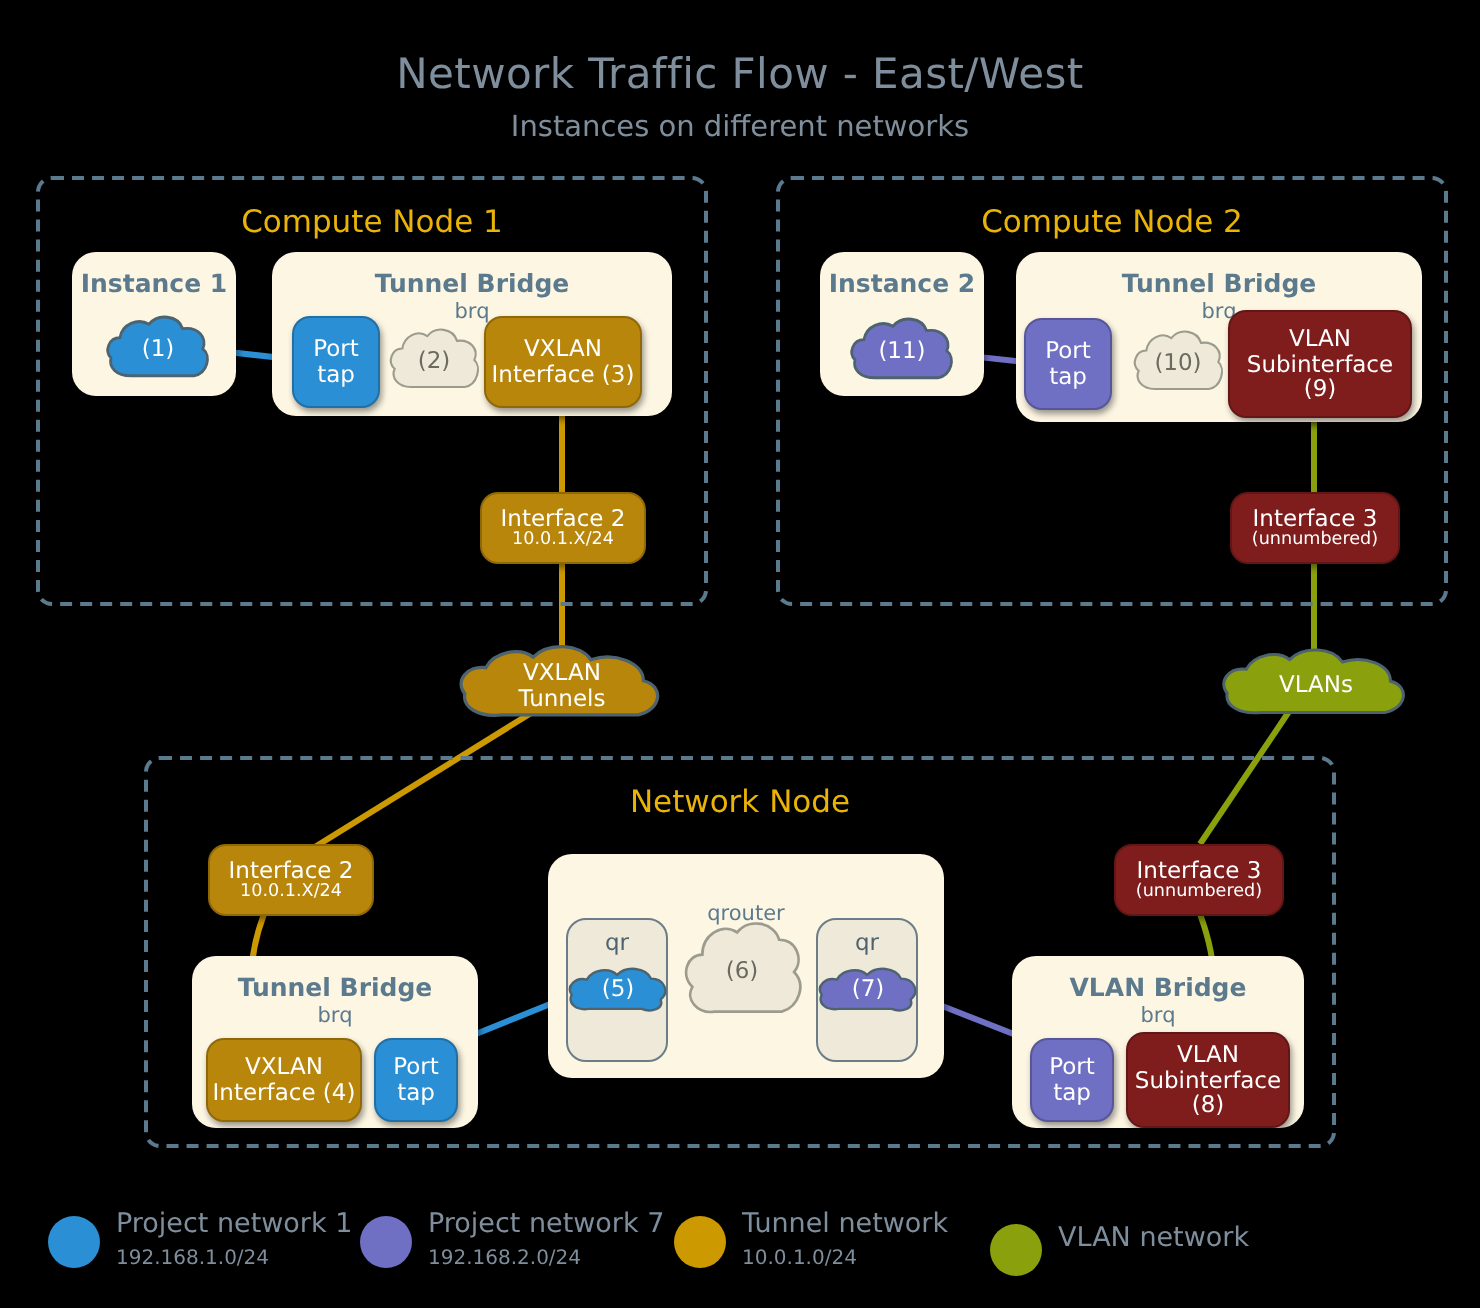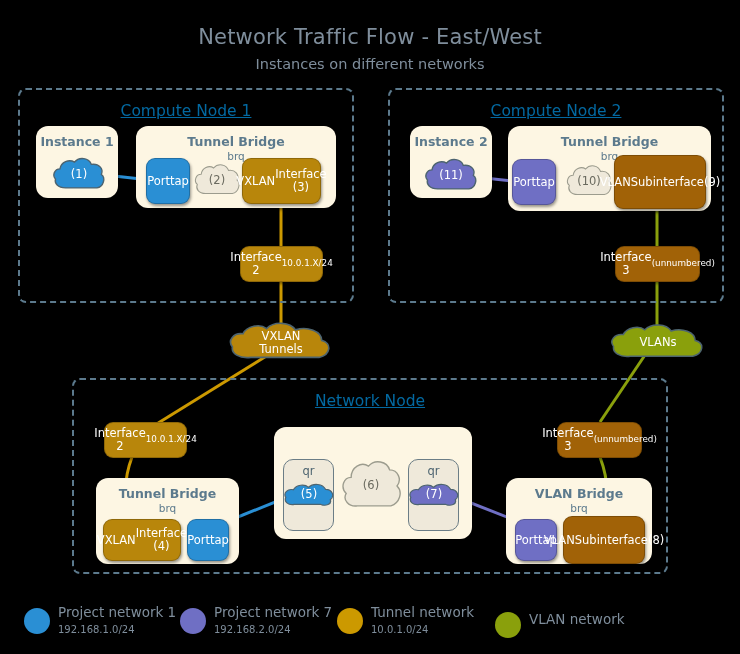--- a/index.html
+++ b/index.html
@@ -21,54 +21,54 @@
   #title { top: 25px; font-size: 21px; letter-spacing: .2px; }
   #subtitle { top: 56px; font-size: 14.5px; }
 
   .node-box {
     position: absolute;
     border: 2px dashed #5c7a8d;
     border-radius: 8px;
   }
   .node-title {
     position: absolute; width: 100%; text-align: center;
-    color: #0369a1; font-size: 15.5px; top: 12px; text-decoration: underline;
+    color: #eab308; font-size: 15.5px; top: 12px;
   }
 
   .panel {
     position: absolute;
     background: #fdf6e3;
     border-radius: 12px;
     box-shadow: 1px 2px 3px rgba(0,0,0,.45);
   }
   .panel-title {
     position: absolute; width: 100%; text-align: center;
     color: #5c7a8d; font-size: 12.5px; top: 8px; font-weight: 600;
   }
   .panel-sub {
     position: absolute; width: 100%; text-align: center;
     color: #5c7a8d; font-size: 10.5px; top: 24px;
   }
 
   .pill {
     position: absolute; border-radius: 9px;
-    display: flex; flex-direction: row;
+    display: flex; flex-direction: column;
     align-items: center; justify-content: center;
     color: #fff; text-align: center; line-height: 1.12;
     box-shadow: 1px 2px 3px rgba(0,0,0,.4);
     border: 1px solid rgba(0,0,0,.22);
   }
   .pill .l1 { font-size: 11.5px; }
   .pill .l2 { font-size: 11.5px; }
   .pill .sm { font-size: 8.8px; }
 
   .c-blue   { background: #2a8fd4; }
   .c-purple { background: #6f6fc4; }
   .c-gold   { background: #b8860b; }
-  .c-olive  { background: #a16207; }
+  .c-olive  { background: #7f1d1d; }
 
   .qrbox {
     position: absolute;
     background: #efe9da;
     border: 1.6px solid #6b7d86;
     border-radius: 10px;
   }
   .qrlabel {
     position: absolute; width: 100%; text-align: center;
     color: #4d6470; font-size: 11.5px; top: 4px;
@@ -253,20 +253,21 @@
   <div class="pill c-gold" style="left:103px; top:519px; width:78px; height:42px;">
     <span class="l1">VXLAN</span>
     <span class="l2">Interface (4)</span>
   </div>
   <div class="pill c-blue" style="left:187px; top:519px; width:42px; height:42px;">
     <span class="l1">Port</span>
     <span class="l2">tap</span>
   </div>
 
   <div class="panel" style="left:274px; top:427px; width:198px; height:112px;">
+    <div class="panel-sub">qrouter</div>
   </div>
 
   <div class="qrbox" style="left:283px; top:459px; width:51px; height:72px;">
     <div class="qrlabel">qr</div>
   </div>
   <div class="cloud" style="left:283px; top:478px; width:52px; height:34px;">
     <svg viewBox="0 0 110 60" width="52" height="34">
       <path d="M24,50 C10,52 2,44 6,35 C0,26 10,16 22,19 C28,8 46,6 54,14 C64,4 84,6 90,18 C104,18 110,32 100,40 C104,50 90,54 80,50 Z" fill="#2a8fd4" stroke="#4d6470" stroke-width="2.5"></path>
     </svg>
     <div class="ctext">(5)</div>

